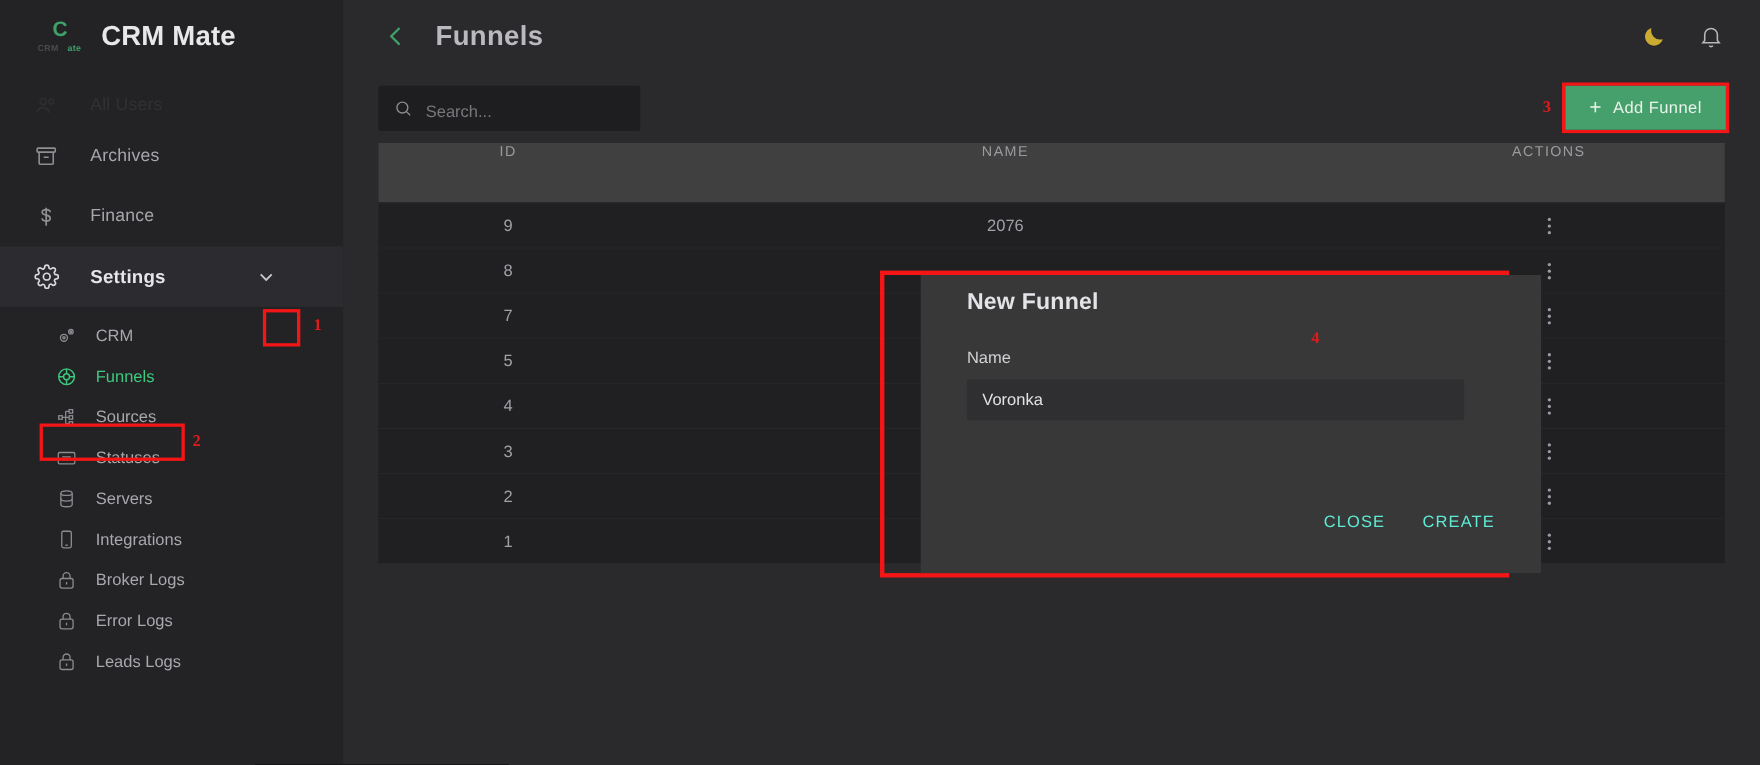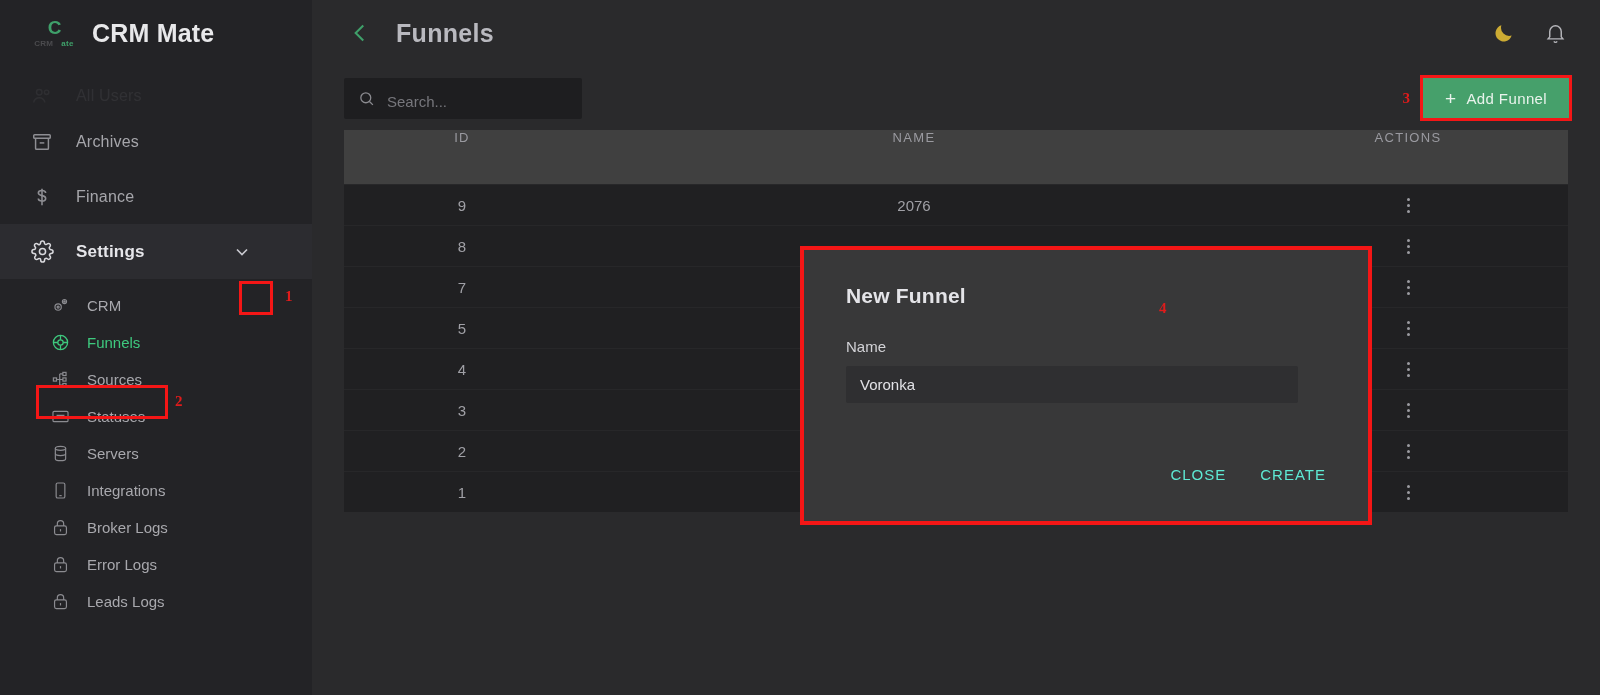--- a/index.html
+++ b/index.html
@@ -49,21 +49,21 @@
   .brand-title {
     font-size: 25px; color: #e8e8ea; font-weight: 700;
     letter-spacing: .2px;
   }
 
   .nav { margin-top: 12px; }
   .nav-item {
     height: 55px;
     display: flex; align-items: center;
     padding-left: 30px;
-    gap: 22px;
+    gap: 28px;
     cursor: pointer;
     position: relative;
   }
   .nav-item .ico {
     width: 24px; height: 24px;
     display: flex; align-items: center; justify-content: center;
     color: #8e8e93;
     flex: 0 0 24px;
   }
   .nav-item .lbl {
@@ -210,21 +210,22 @@
   #modal-frame {
     position: absolute;
     left: 488px; top: 246px;
     width: 572px; height: 279px;
     border: 4px solid #f41616;
   }
   #modal {
     width: 100%; height: 100%;
     background: #383839;
     position: relative;
-    padding: 34px 42px;
+    padding: 13px 42px;
+    margin-left: 33px;
   }
   .modal-title {
     font-size: 21px; color: #e4e4e8; font-weight: 700;
     letter-spacing: .2px;
   }
   .modal-marker {
     position: absolute; left: 355px; top: 50px;
     color: #e01b1b; font-size: 15px; font-weight: 700;
     font-family: "Liberation Serif", serif;
   }

